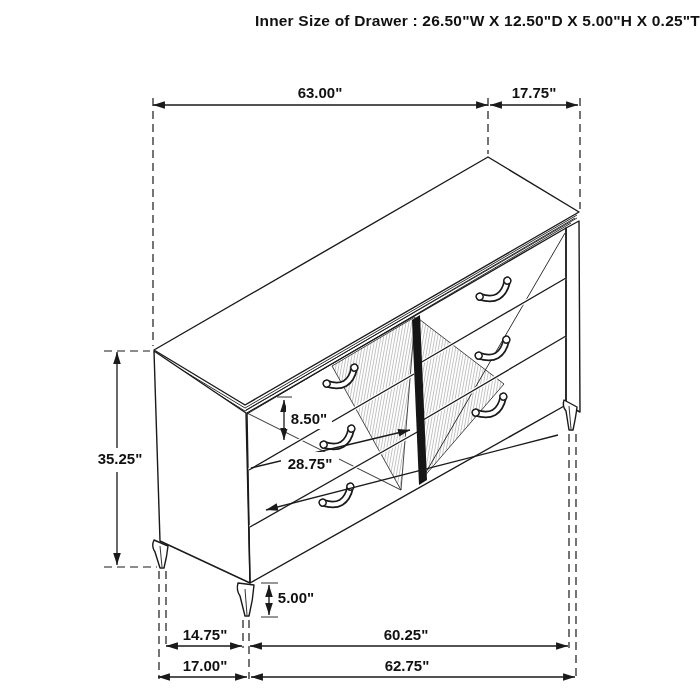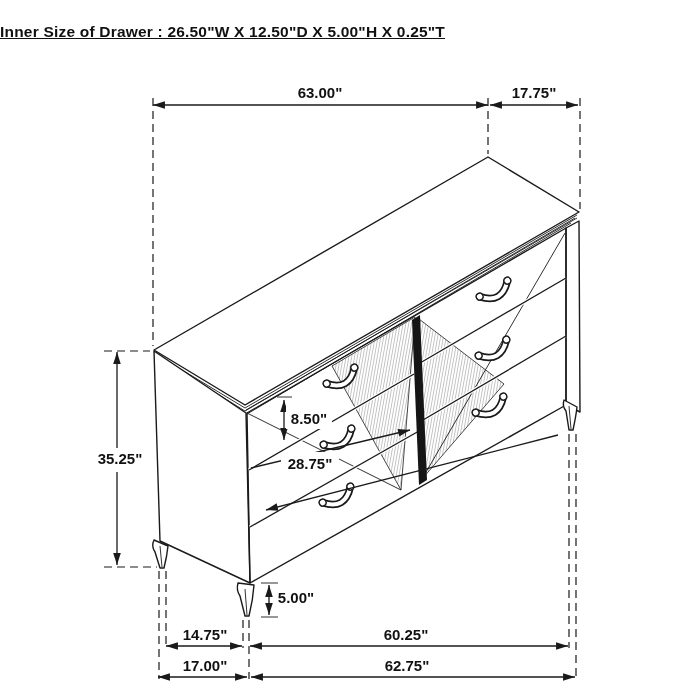--- a/index.html
+++ b/index.html
@@ -1,19 +1,19 @@
 <!DOCTYPE html>
 <html><head>
 <meta charset="utf-8">
 <style>
   html,body{margin:0;padding:0;background:#ffffff;}
   .stage{position:relative;width:700px;height:700px;background:#ffffff;overflow:hidden;
          font-family:"Liberation Sans",sans-serif;}
-  .title{position:absolute;top:23px;left:0;width:100%;text-align:left;
-         font-size:15.5px;font-weight:bold;color:#111;letter-spacing:.2px;text-decoration:underline;}
+  .title{position:absolute;top:12px;left:0;width:100%;text-align:right;
+         font-size:15.5px;font-weight:bold;color:#111;letter-spacing:.2px;}
   svg{position:absolute;top:0;left:0;}
   svg text{font-family:"Liberation Sans",sans-serif;font-weight:bold;font-size:15px;fill:#111;}
   .ln{stroke:#1a1a1a;stroke-width:1.4;fill:none;stroke-linejoin:round;stroke-linecap:round;}
   .thin{stroke:#1a1a1a;stroke-width:.9;fill:none;}
   .dim{stroke:#1a1a1a;stroke-width:1.3;fill:none;}
   .dash{stroke:#1a1a1a;stroke-width:1.2;fill:none;stroke-dasharray:8 5;}
   .wht{fill:#ffffff;}
 </style>
 </head>
 <body>

